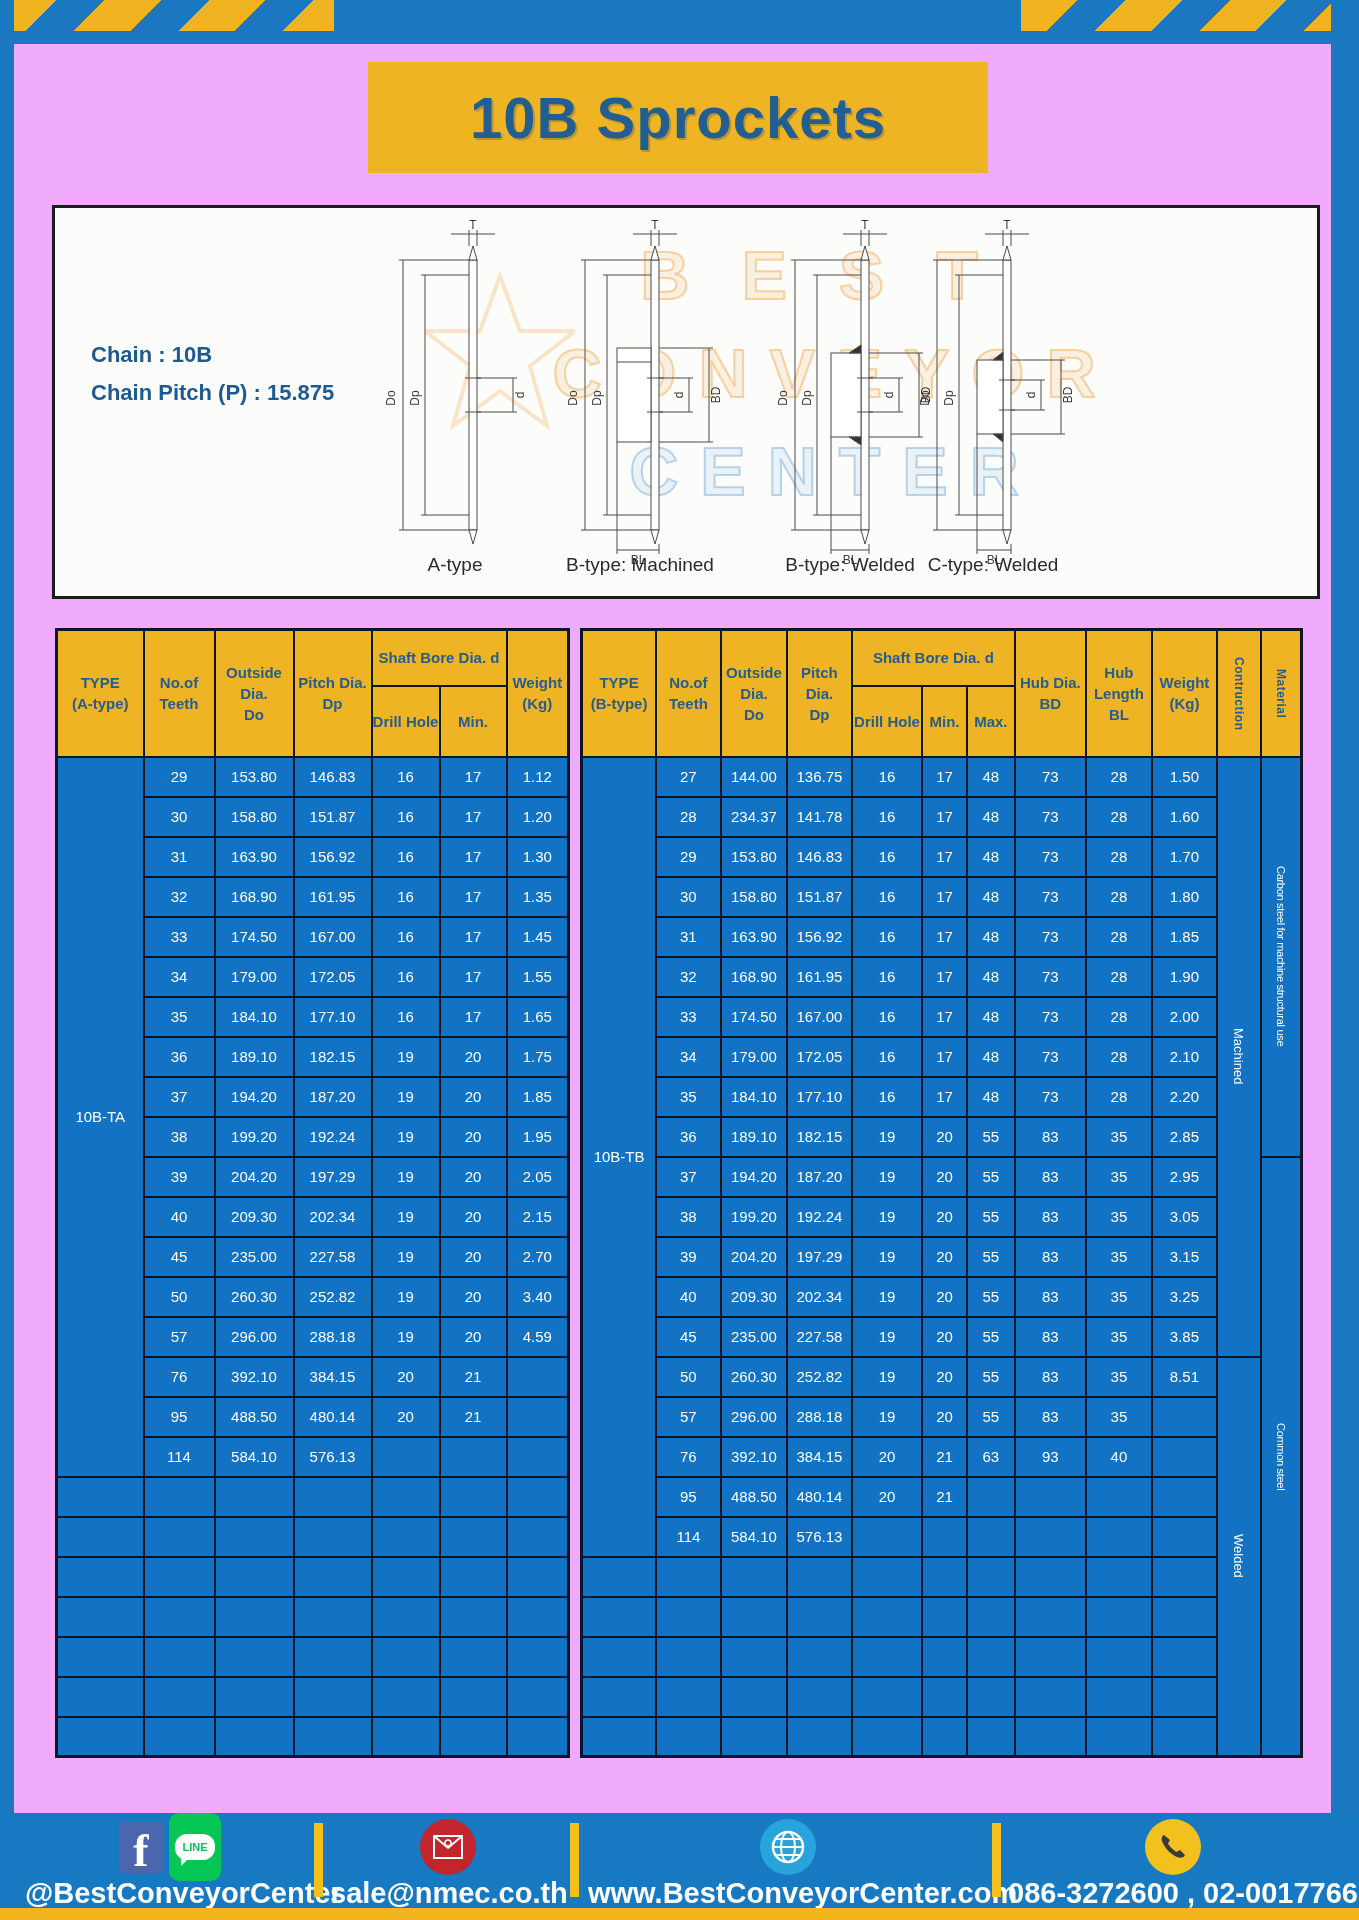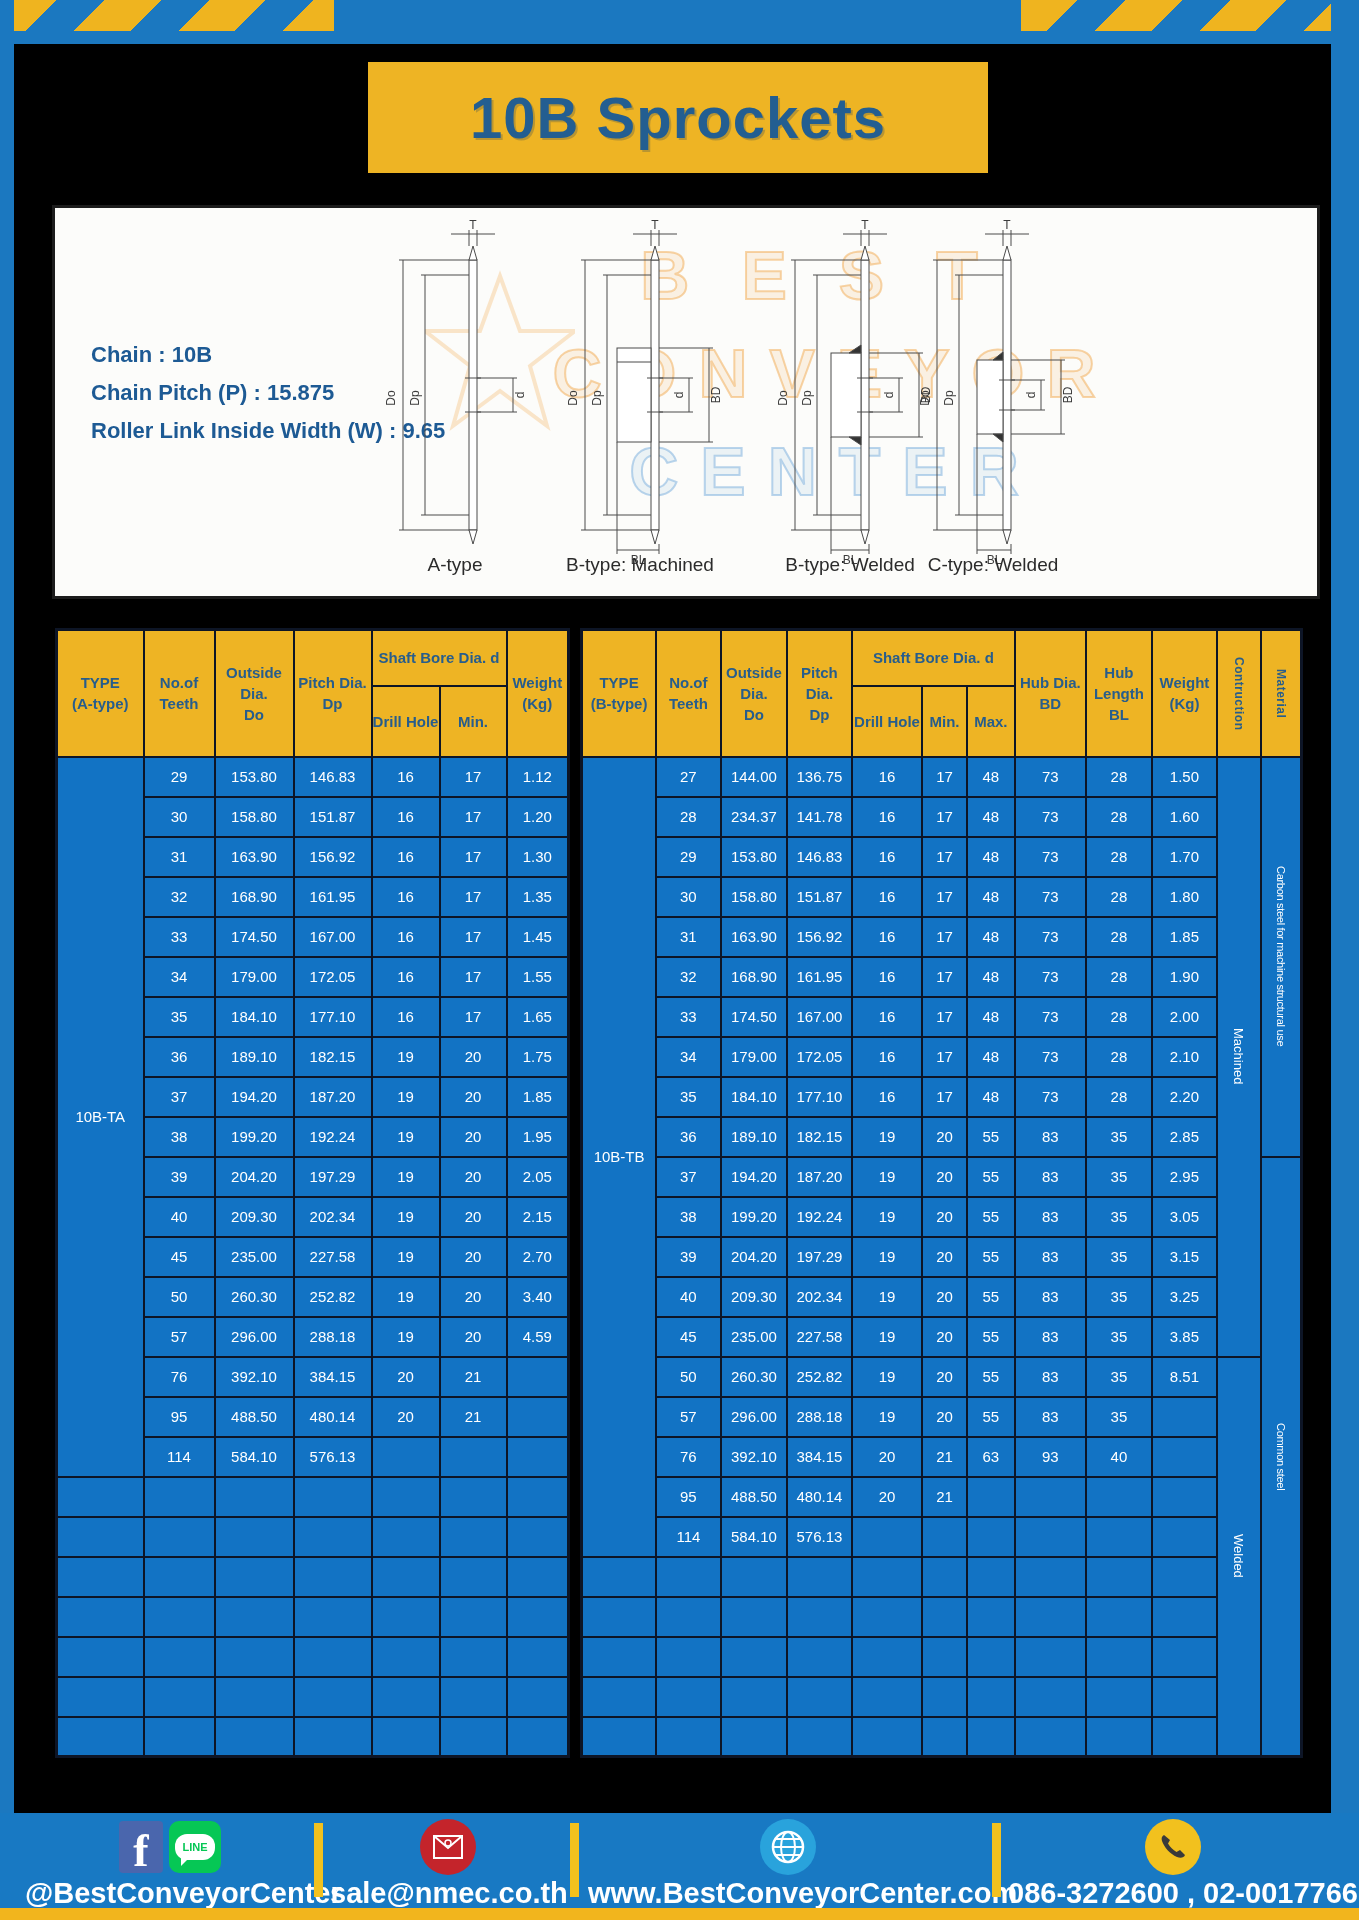--- a/index.html
+++ b/index.html
@@ -1,17 +1,17 @@
 <!DOCTYPE html>
 <html><head>
 <meta charset="utf-8">
 <style>
   html,body{margin:0;padding:0;width:1359px;height:1920px;}
   body{font-family:"Liberation Sans",sans-serif;background:#ffffff;position:relative;overflow:hidden;}
-  .page{position:absolute;inset:0;background:#000000;padding-left:28px;}
+  .page{position:absolute;inset:0;background:#f0abfc;padding-left:28px;}
 
   
   .top-band{position:absolute;left:0;top:0;width:1359px;height:44px;background:#1b78c0;}
   .stripes{position:absolute;top:0;height:31px;background:repeating-linear-gradient(135deg,#efb41f 0 40px,#1b78c0 40px 74px);}
   .stripes.left{left:0;width:334px;}
   .stripes.right{right:0;width:338px;}
   .frame-left{position:absolute;left:0;top:0;width:14px;height:1813px;background:#1b78c0;}
   .frame-right{position:absolute;right:0;top:0;width:28px;height:1813px;background:#1b78c0;}
 
   
@@ -48,21 +48,21 @@
   td.typecell{font-size:15px;margin-top:16px;}
 
   
   .footer{position:absolute;left:0;top:1813px;width:1359px;height:95px;background:#1879c3;}
   .bottom-strip{position:absolute;left:0;top:1908px;width:1359px;height:12px;background:#f2b51d;}
   .fgroup{position:absolute;top:6px;text-align:center;}
   .ficons{display:flex;justify-content:center;align-items:center;gap:6px;height:56px;}
   .ftext{margin-top:2px;color:#ffffff;font-weight:bold;font-size:29px;white-space:nowrap;}
   .fdivider{position:absolute;top:10px;width:9px;height:74px;background:#f2c11e;}
   .fb-icon{width:44px;height:52px;background:#4a66ad;border-radius:4px;color:#fff;font-size:46px;font-weight:bold;display:flex;align-items:flex-end;justify-content:center;line-height:.95;overflow:hidden;font-family:"Liberation Serif",serif;}
-  .line-icon{width:52px;height:52px;background:#06c755;border-radius:10px;display:flex;align-items:center;justify-content:center;position:relative;}
+  .line-icon{width:52px;height:68px;background:#06c755;border-radius:10px;display:flex;align-items:center;justify-content:center;position:relative;}
   .line-bubble{width:40px;height:26px;background:#fff;border-radius:12px;display:flex;align-items:center;justify-content:center;position:relative;}
   .line-bubble span{color:#06c755;font-size:11px;font-weight:bold;letter-spacing:0;}
   .line-bubble:after{content:"";position:absolute;left:6px;bottom:-6px;border:5px solid transparent;border-top-color:#fff;border-left-color:#fff;}
   .circle-icon{width:56px;height:56px;border-radius:50%;display:flex;align-items:center;justify-content:center;margin:0 auto;}
   .circle-icon.mail{background:#c4242b;}
   .circle-icon.globe{background:#29a3dc;}
   .circle-icon.phone{background:#f2c11e;}
 </style>
 </head>
 <body>
@@ -87,21 +87,20 @@
         <polygon points="75,10 95,65 150,65 105,100 122,160 75,125 28,160 45,100 0,65 55,65" fill="none" stroke="rgba(243,176,94,.7)" stroke-width="4"></polygon>
       </svg>
       <div class="wm-line wm-wide">BEST</div>
       <div class="wm-line">CONVEYOR</div>
       <div class="wm-line wm-blue">CENTER</div>
     </div>
 
     <div class="spec-block">
       <div class="spec-line">Chain  :  10B</div>
       <div class="spec-line">Chain Pitch (P)  :  15.875</div>
-      <div class="spec-line">Roller Link Inside Width (W) : 9.65</div>
     </div>
 
     <svg class="draw" style="left:318px" width="170" height="345" viewBox="0 0 170 345">
       <line x1="96" y1="26" x2="96" y2="10"></line>
         <line x1="104" y1="26" x2="104" y2="10"></line>
       <line x1="78" y1="14" x2="122" y2="14"></line>
       <text x="100" y="9" text-anchor="middle">T</text>
       <rect x="96" y="40" width="8" height="270" fill="#fff"></rect>
       <polygon points="96,40 104,40 100,26" fill="#fff"></polygon>
       <polygon points="96,310 104,310 100,324" fill="#fff"></polygon>

